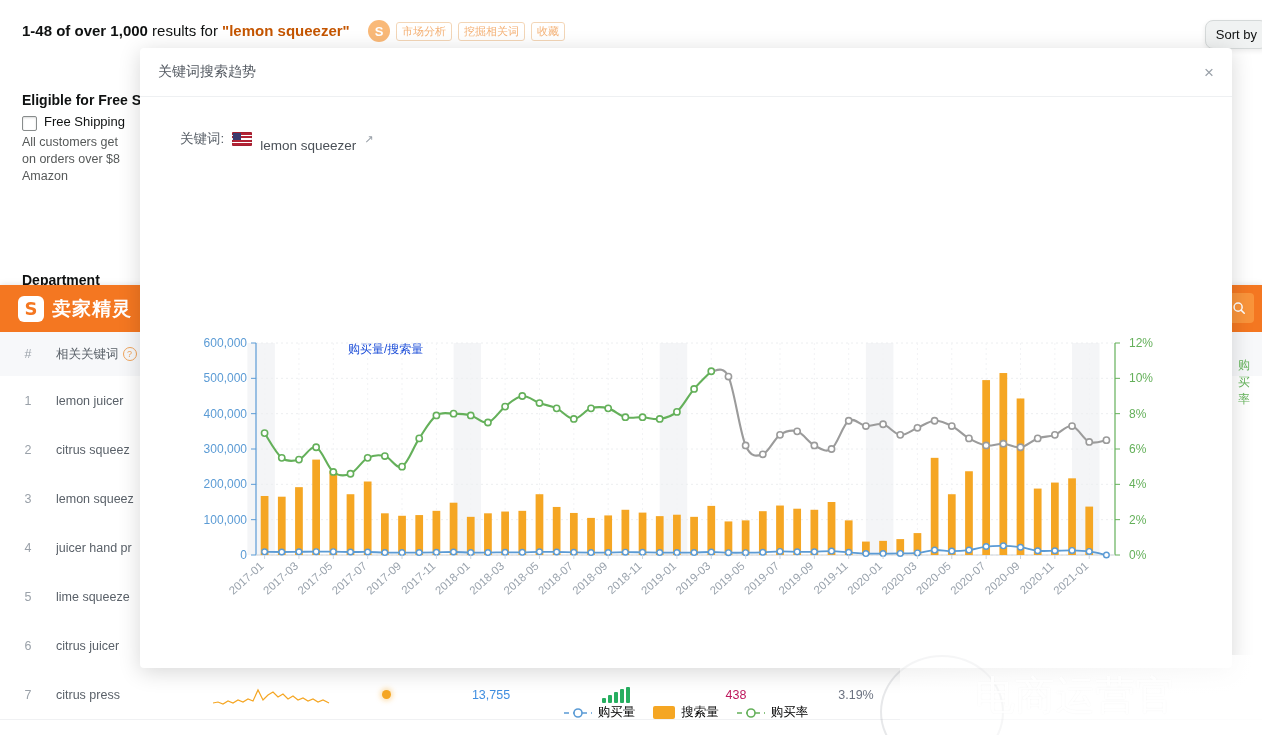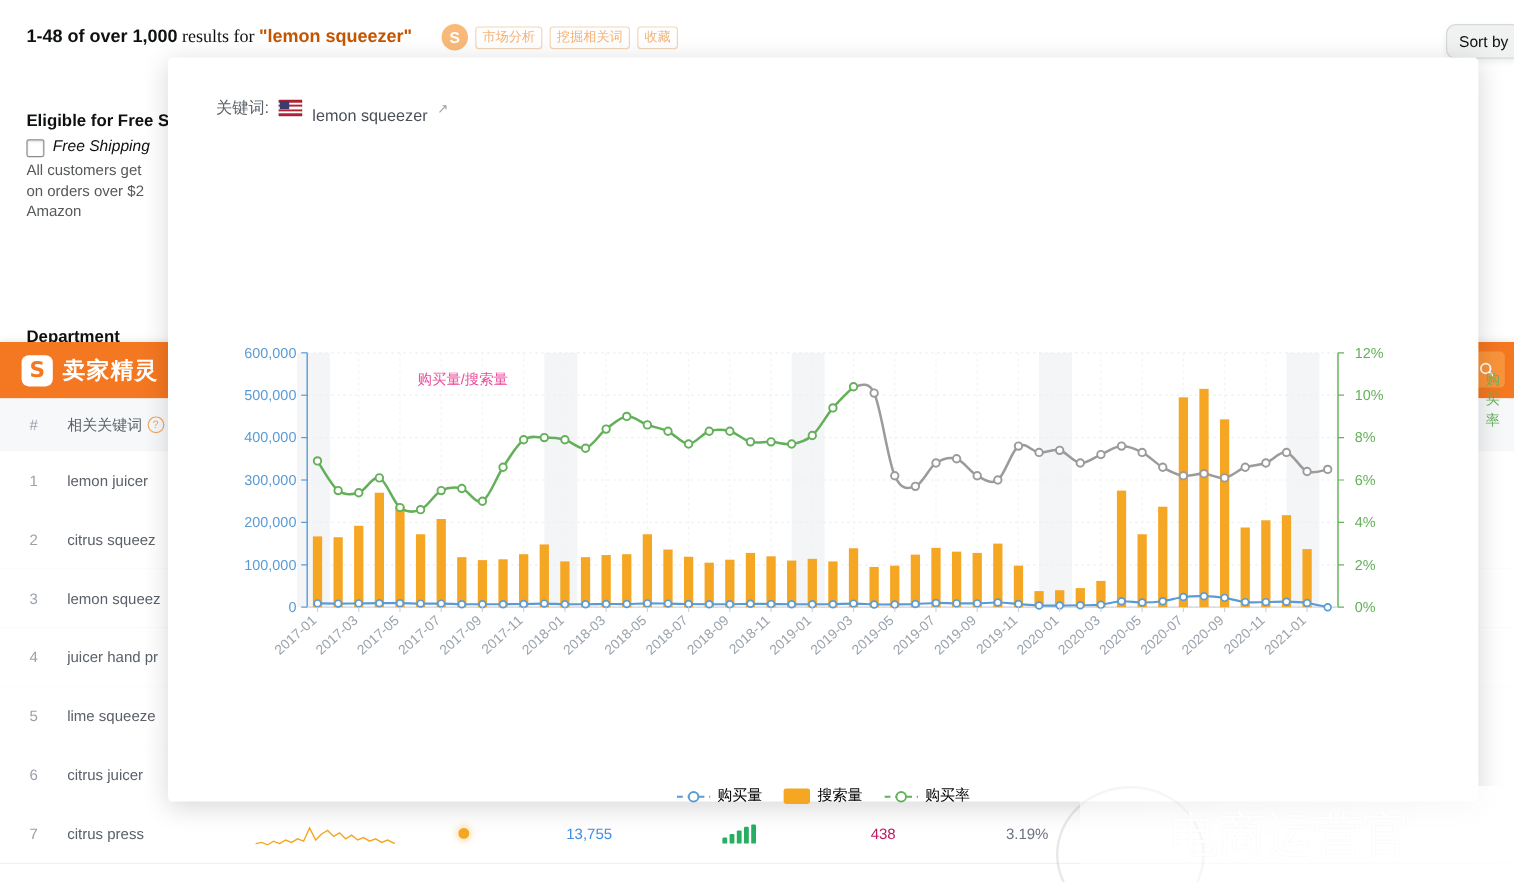--- a/index.html
+++ b/index.html
@@ -8,42 +8,42 @@
     background:#ffffff;
     font-family:"Liberation Sans","DejaVu Sans",sans-serif;
     -webkit-font-smoothing:antialiased;
   }
   
   #bg-page{position:absolute;inset:0;background:#fff;}
   .results-line{
     position:absolute;left:22px;top:22px;font-size:15px;color:#0f1111;
     font-weight:700;white-space:nowrap;
   }
-  .results-line .plain{font-weight:400;font-family:Liberation Serif, serif;}
+  .results-line .plain{font-weight:400;}
   .results-line .kw{color:#c45500;font-weight:700;}
   .sg-chip-row{
     position:absolute;left:368px;top:20px;display:flex;align-items:center;gap:6px;
   }
   .sg-logo-round{
     width:22px;height:22px;border-radius:50%;background:#f79431;
     display:flex;align-items:center;justify-content:center;
     color:#fff;font-size:13px;font-weight:700;opacity:.65;
   }
   .sg-chip{
     border:1px solid #f0c9a0;border-radius:3px;color:#f2994a;background:#fff;
     font-size:11px;padding:3px 5px;line-height:1;opacity:.75;
   }
   .sortby{
     position:absolute;right:-6px;top:20px;border:1px solid #d5d9d9;border-radius:8px;
     background:#f0f2f2;font-size:13px;color:#0f1111;padding:6px 10px;white-space:nowrap;
     box-shadow:0 2px 5px rgba(15,17,17,.08);
   }
   .facet{position:absolute;left:22px;font-size:13px;color:#0f1111;}
   .facet-h{font-weight:700;font-size:14px;}
-  .facet-cb{display:flex;align-items:flex-start;gap:7px;margin-top:6px;font-style:italic;}
+  .facet-cb{display:flex;align-items:flex-start;gap:7px;margin-top:6px;}
   .cbox{width:13px;height:13px;border:1px solid #888c8c;border-radius:2px;background:#fff;
         box-shadow:0 1px 2px rgba(15,17,17,.15) inset;flex:none;margin-top:2px;}
   .facet-note{color:#565959;font-size:12.5px;line-height:1.35;margin-top:3px;}
   .facet-fade{color:#0f1111;font-weight:700;font-size:14px;}
 
   
   #sg-panel{
     position:absolute;left:0;top:285px;width:1262px;height:450px;background:#fff;
     box-shadow:0 -1px 6px rgba(0,0,0,.10);
   }
@@ -106,21 +106,21 @@
   }
   .flag:after{
     content:"";position:absolute;left:0;top:0;width:8px;height:6.5px;background:#3c3b6e;
   }
   .kw-text{color:#4a5057;margin-top:13px;}
   .ext-ico{color:#9aa1a9;font-size:11px;}
 
   
   #chart-wrap{position:relative;width:1092px;height:470px;}
   .axis-title{position:absolute;font-size:12px;}
-  .y-l-title{left:208px;top:204px;color:#ec4899;}
+  .y-l-title{left:208px;top:188px;color:#1d4ed8;}
   .y-r-title{left:1098px;top:204px;color:#64b05a;}
   svg.chart{position:absolute;left:0;top:0;}
   .legend{
     position:absolute;left:0;right:0;top:551px;display:flex;justify-content:center;
     align-items:center;gap:18px;font-size:12.5px;color:#000000;
   }
   .lg-item{display:flex;align-items:center;gap:6px;}
   .lg-sq{width:22px;height:13px;background:#f5a623;border-radius:2px;}
   
   #watermark{
@@ -159,21 +159,21 @@
 
   <div class="sortby">Sort by</div>
 
   <div class="facet" style="top:92px;">
     <div class="facet-h">Eligible for Free S</div>
     <div class="facet-cb">
       <span class="cbox"></span>
       <span>Free Shipping</span>
     </div>
     <div class="facet-note" style="white-space:pre-line;">All customers get
-on orders over $2
+on orders over $8
 Amazon</div>
   </div>
 
 
   <div class="facet facet-fade" style="top:272px;">Department</div>
 </div>
 
 <div id="sg-panel">
   <div class="sg-header">
     <div class="sg-brand">
@@ -238,20 +238,24 @@
         <i class="bar-g" style="height:11px;"></i>
         <i class="bar-g" style="height:14px;"></i>
         <i class="bar-g" style="height:16px;"></i>
     </div>
     <div class="c-n2">438</div>
     <div class="c-n3">3.19%</div>
   </div>
 </div>
 
 <div id="modal">
+  <div class="modal-head">
+    <div class="modal-title">关键词搜索趋势</div>
+    <div class="modal-close">×</div>
+  </div>
 
   <div class="kw-line">
     <span>关键词:</span>
     <span class="flag"></span>
     <span class="kw-text">lemon squeezer</span>
     <span class="ext-ico">↗</span>
   </div>
 
   <div id="chart-wrap">
     <div class="axis-title y-l-title">购买量/搜索量</div>

